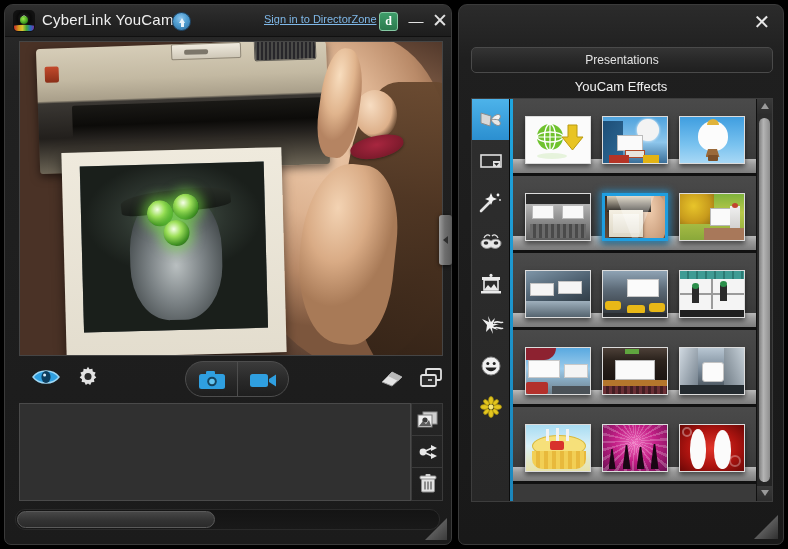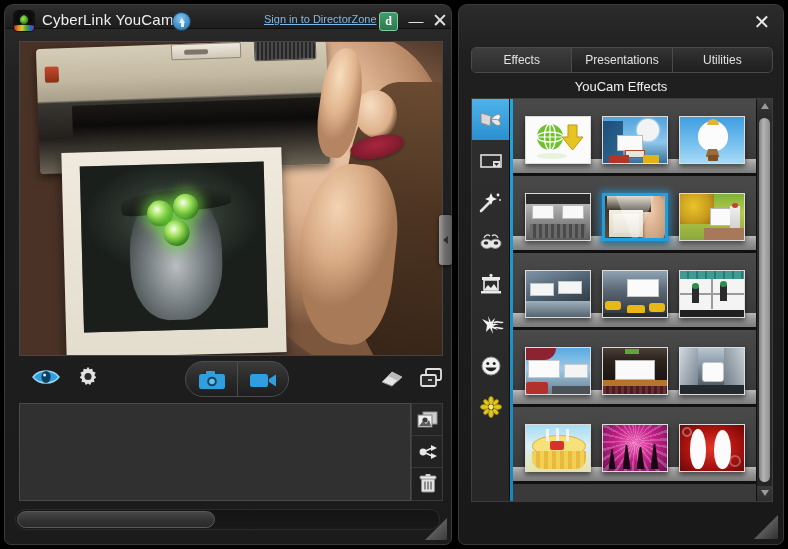--- a/index.html
+++ b/index.html
@@ -14,21 +14,21 @@
   
   .youcam-window {
     position: absolute; left: 4px; top: 4px; width: 448px; height: 541px;
     background: linear-gradient(180deg,#2c2c2c 0%, #212121 14%, #1b1b1b 100%);
     border-radius: 9px 9px 7px 7px;
     border: 1px solid #3a3a3a;
     box-shadow: 0 0 0 1px #000;
     overflow: hidden;
   }
   .titlebar {
-    position: relative; height: 24px;
+    position: relative; height: 32px;
     background: linear-gradient(180deg,#2f2f2f 0%, #242424 55%, #1d1d1d 100%);
     border-bottom: 1px solid #101010;
     text-decoration: underline;
   }
   .logo {
     position: absolute; left: 8px; top: 5px; width: 22px; height: 22px;
     border-radius: 5px;
     background: radial-gradient(circle at 50% 38%, #f4f4f4 0%, #e8e8e8 16%, #1c1c1c 17%, #0a0a0a 38%, #111 55%),
                 linear-gradient(180deg,#2b2b2b 0%, #1a1a1a 100%);
     overflow: hidden;
@@ -441,28 +441,22 @@
     </div>
 
     <div class="grip-left"></div>
   </div>
 
   <div class="fx-window">
 
     <div class="fx-close">✕</div>
 
     <div class="tabs">
-      <div class="tab sel">
-        <span>Effects</span>
-      </div>
       <div class="tab">
         <span>Presentations</span>
-      </div>
-      <div class="tab">
-        <span>Utilities</span>
       </div>
     </div>
 
     <div class="section-title">YouCam Effects</div>
 
     <div class="fx-body">
 
       <div class="cat-rail">
         <div class="cat sel">
           <svg width="24" height="22" viewBox="0 0 24 22">

